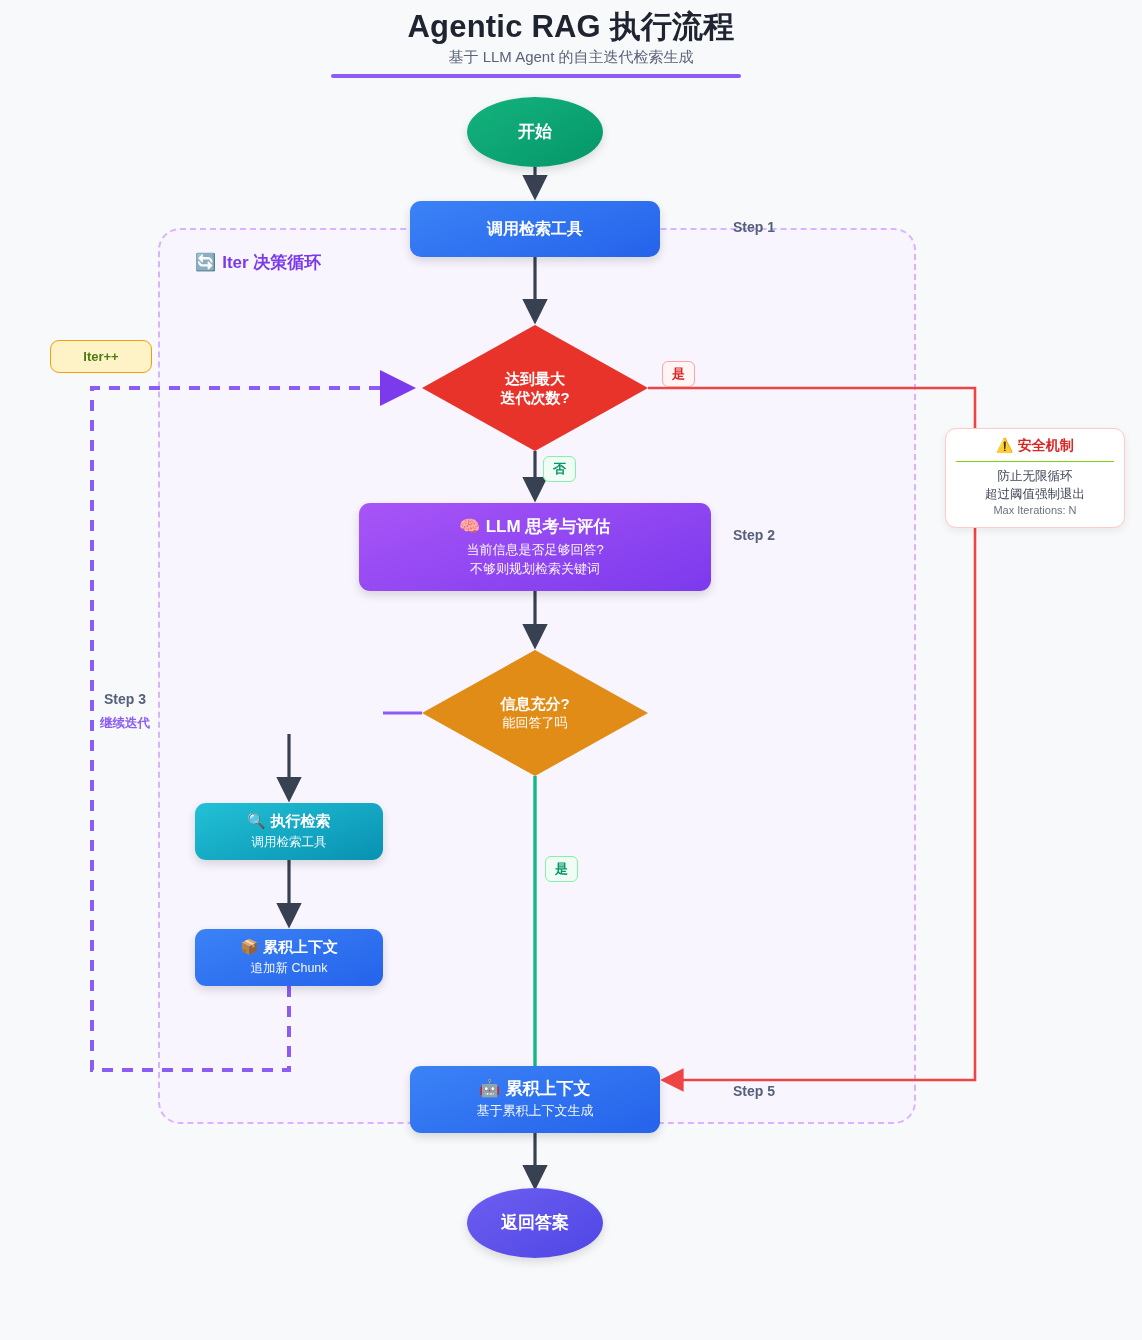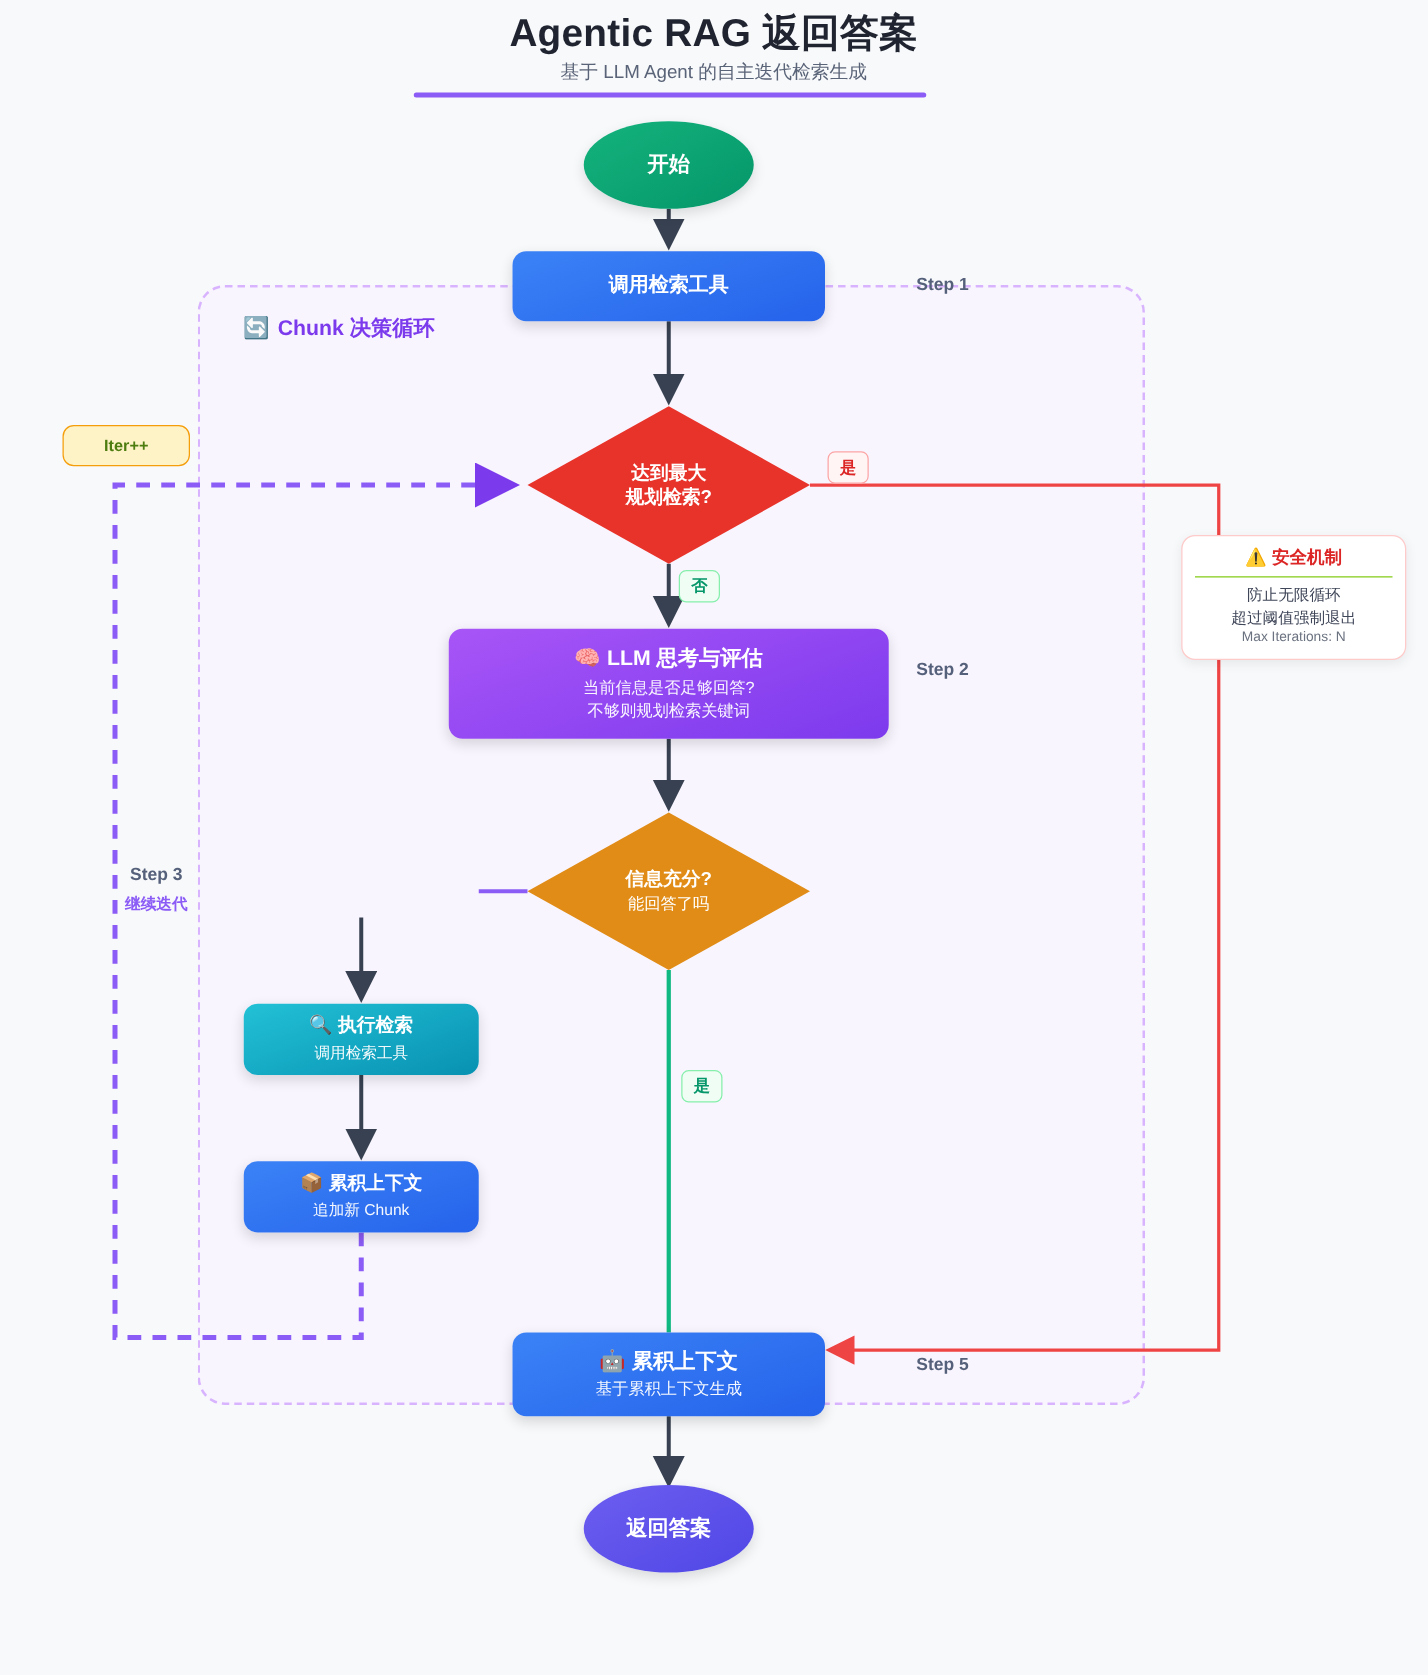--- a/index.html
+++ b/index.html
@@ -133,28 +133,28 @@
 
   
   svg.lines{position:absolute;left:0;top:0;width:1142px;height:1340px;
     overflow:visible;pointer-events:none;}
 </style>
 </head>
 <body>
 
 <div class="canvas">
 
-  <div class="title">Agentic RAG 返回答案</div>
+  <div class="title">Agentic RAG 执行流程</div>
   <div class="subtitle">基于 LLM Agent 的自主迭代检索生成</div>
   <div class="title-rule"></div>
 
   <div class="agent-box"></div>
   <div class="agent-box-label">
     <span class="ic">🔄</span>
-    <span>Chunk 决策循环</span>
+    <span>Iter 决策循环</span>
   </div>
 
   <svg class="lines">
     <defs>
       <marker id="ar-dark" markerWidth="10" markerHeight="10" refX="6" refY="4" orient="auto">
         <path d="M0,0 L8,4 L0,8 z" fill="#374151"></path>
       </marker>
       <marker id="ar-red" markerWidth="11" markerHeight="11" refX="6" refY="4.5" orient="auto">
         <path d="M0,0 L9,4.5 L0,9 z" fill="#ef4444"></path>
       </marker>
@@ -193,21 +193,21 @@
     <div class="t">开始</div>
   </div>
 
   <div class="node rrect n-receive">
     <div class="t">调用检索工具</div>
   </div>
 
   <div class="diamond d-max">
     <div class="dtxt">
       <div class="t">达到最大</div>
-      <div class="t">规划检索?</div>
+      <div class="t">迭代次数?</div>
     </div>
   </div>
 
   <div class="node rrect n-llm">
     <div class="t">
       <span>🧠</span>
       <span>LLM 思考与评估</span>
     </div>
     <div class="s">当前信息是否足够回答?</div>
     <div class="s">不够则规划检索关键词</div>

